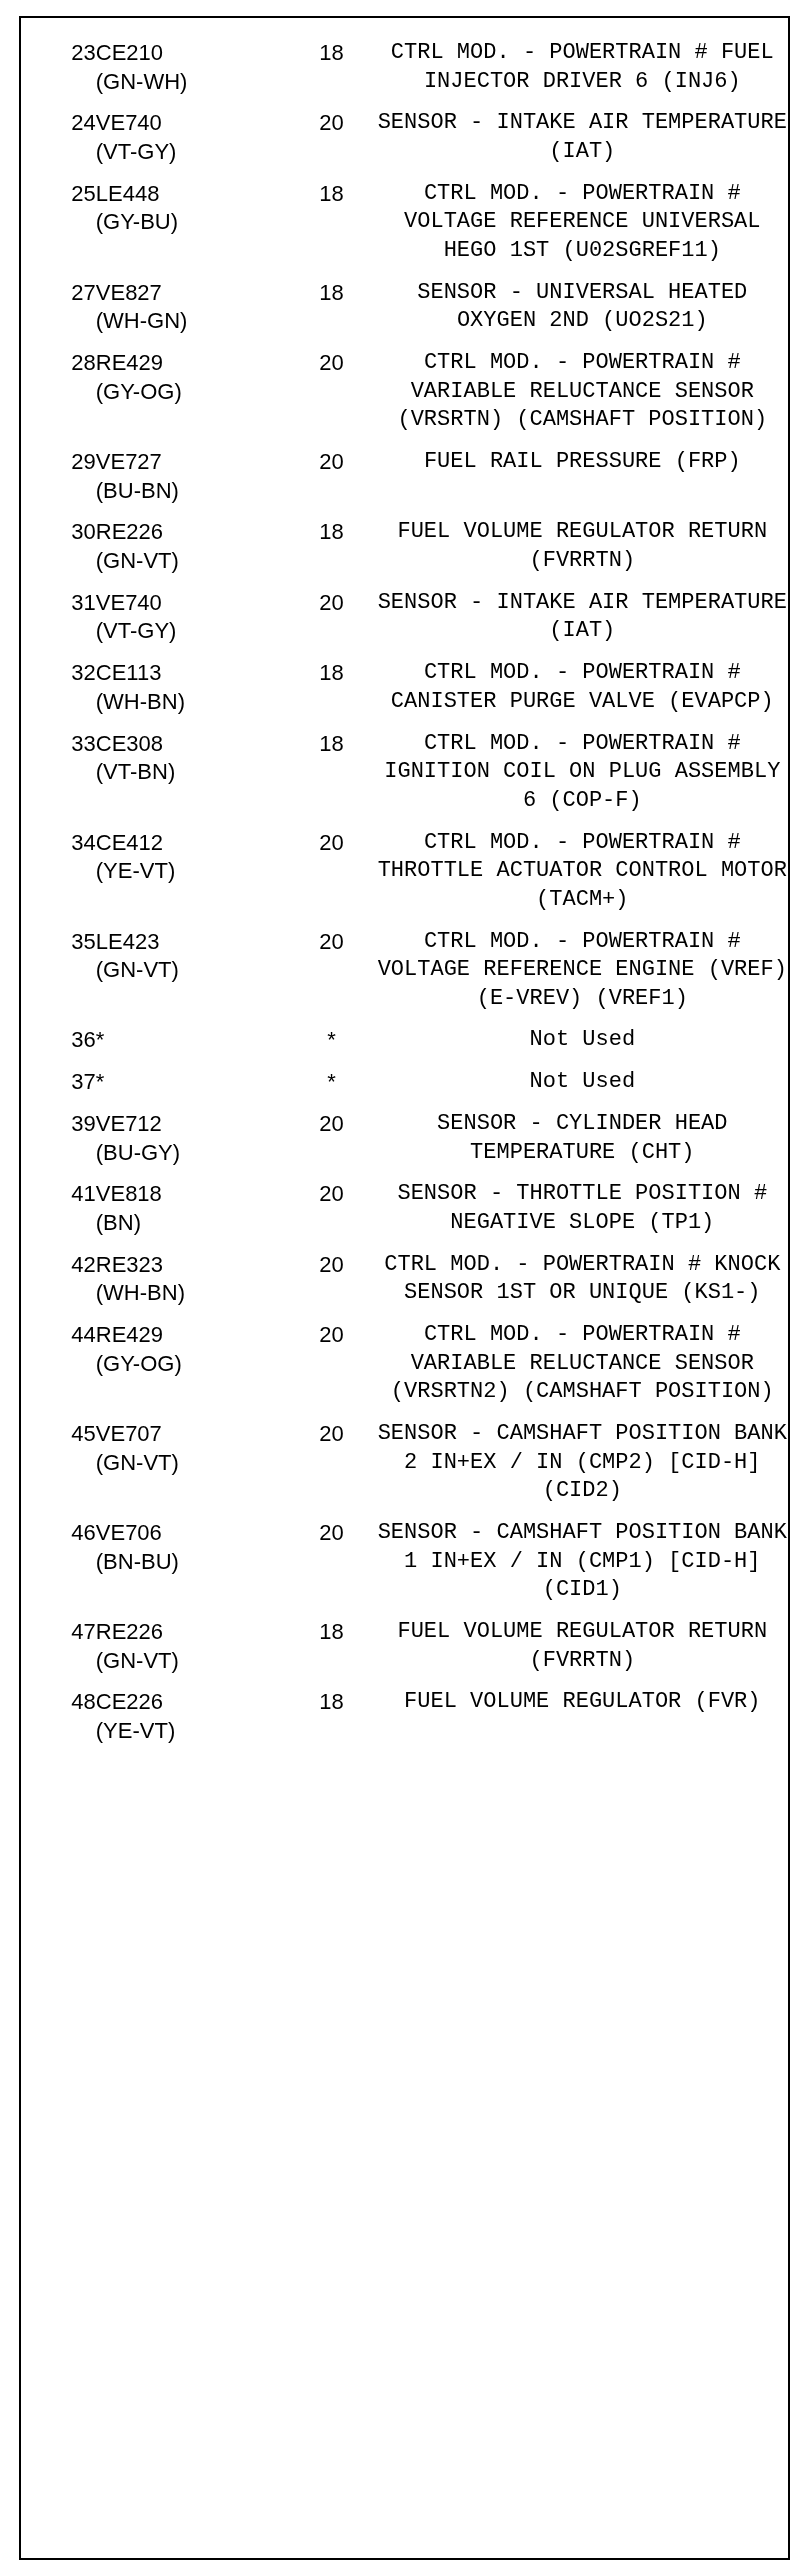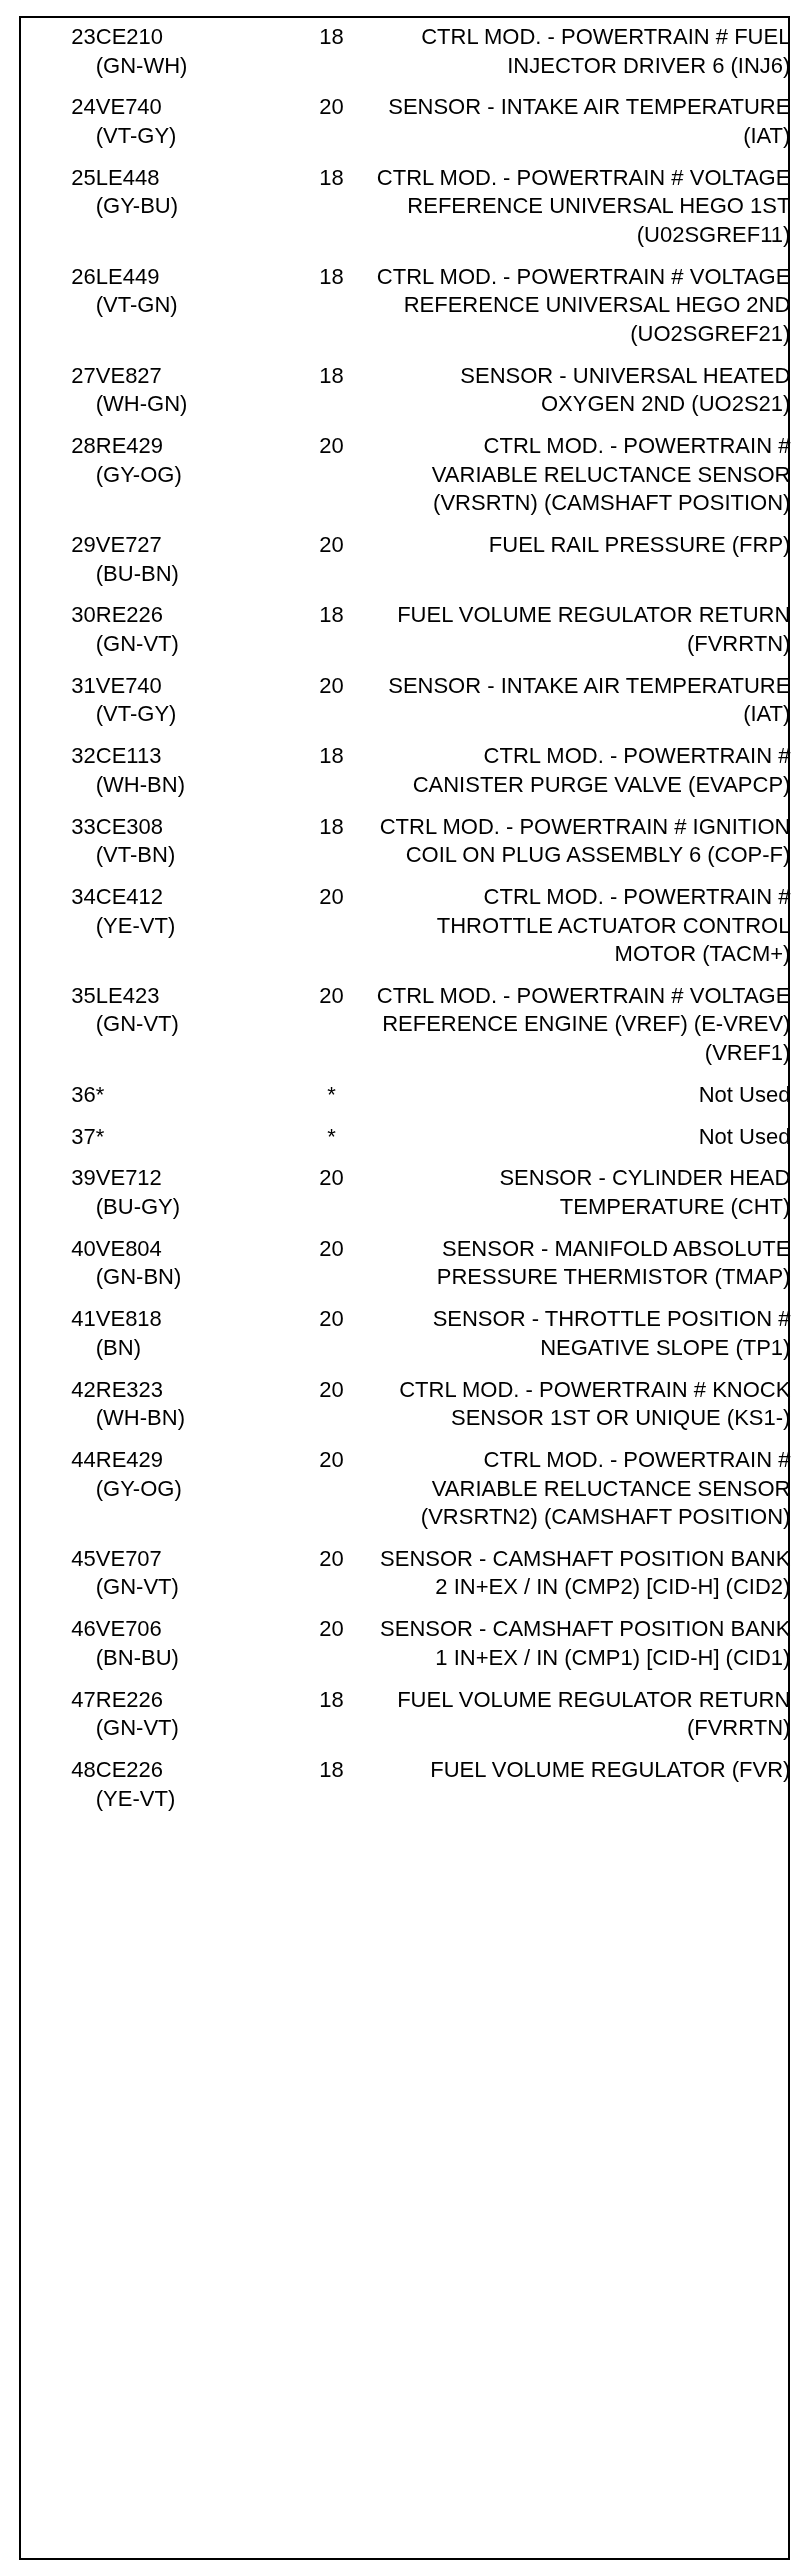--- a/index.html
+++ b/index.html
@@ -24,21 +24,21 @@
     left: 19.4px;
     top: 16px;
     width: 771px;
     height: 2544px;
     border: 2.6px solid #000000;
     box-sizing: border-box;
   }
   .content {
     position: absolute;
     left: 19.4px;
-    top: 0;
+    top: 16px;
     width: 771px;
     box-sizing: border-box;
     padding: 23px 0 0 0;
   }
   table.pinout {
     border-collapse: collapse;
     width: 771px;
     table-layout: fixed;
   }
   table.pinout td {
@@ -58,23 +58,24 @@
     text-align: left;
     padding-left: 7px;
   }
   td.c-gauge {
     width: 85px;
     text-align: center;
     margin-top: 28px;
   }
   td.c-desc {
     width: 414px;
-    text-align: right;
+    text-align: center;
     padding-left: 21px;
     padding-right: 12.3px;
+    font-family: Liberation Mono, monospace;
   }
   .sub {
     display: block;
   }
 </style>
 </head>
 <body>
 
 <div class="page">
   <div class="frame"></div>
@@ -102,29 +103,20 @@
           <tr>
             <td class="c-pin">25</td>
             <td class="c-circuit">
               <span class="sub">LE448</span>
               <span class="sub">(GY-BU)</span>
             </td>
             <td class="c-gauge">18</td>
             <td class="c-desc">CTRL MOD. - POWERTRAIN # VOLTAGE REFERENCE UNIVERSAL HEGO 1ST (U02SGREF11)</td>
           </tr>
           <tr>
-            <td class="c-pin">26</td>
-            <td class="c-circuit">
-              <span class="sub">LE449</span>
-              <span class="sub">(VT-GN)</span>
-            </td>
-            <td class="c-gauge">18</td>
-            <td class="c-desc">CTRL MOD. - POWERTRAIN # VOLTAGE REFERENCE UNIVERSAL HEGO 2ND (UO2SGREF21)</td>
-          </tr>
-          <tr>
             <td class="c-pin">27</td>
             <td class="c-circuit">
               <span class="sub">VE827</span>
               <span class="sub">(WH-GN)</span>
             </td>
             <td class="c-gauge">18</td>
             <td class="c-desc">SENSOR - UNIVERSAL HEATED OXYGEN 2ND (UO2S21)</td>
           </tr>
           <tr>
             <td class="c-pin">28</td>
@@ -215,29 +207,20 @@
             <td class="c-desc">Not Used</td>
           </tr>
           <tr>
             <td class="c-pin">39</td>
             <td class="c-circuit">
               <span class="sub">VE712</span>
               <span class="sub">(BU-GY)</span>
             </td>
             <td class="c-gauge">20</td>
             <td class="c-desc">SENSOR - CYLINDER HEAD TEMPERATURE (CHT)</td>
-          </tr>
-          <tr>
-            <td class="c-pin">40</td>
-            <td class="c-circuit">
-              <span class="sub">VE804</span>
-              <span class="sub">(GN-BN)</span>
-            </td>
-            <td class="c-gauge">20</td>
-            <td class="c-desc">SENSOR - MANIFOLD ABSOLUTE PRESSURE THERMISTOR (TMAP)</td>
           </tr>
           <tr>
             <td class="c-pin">41</td>
             <td class="c-circuit">
               <span class="sub">VE818</span>
               <span class="sub">(BN)</span>
             </td>
             <td class="c-gauge">20</td>
             <td class="c-desc">SENSOR - THROTTLE POSITION # NEGATIVE SLOPE (TP1)</td>
           </tr>

